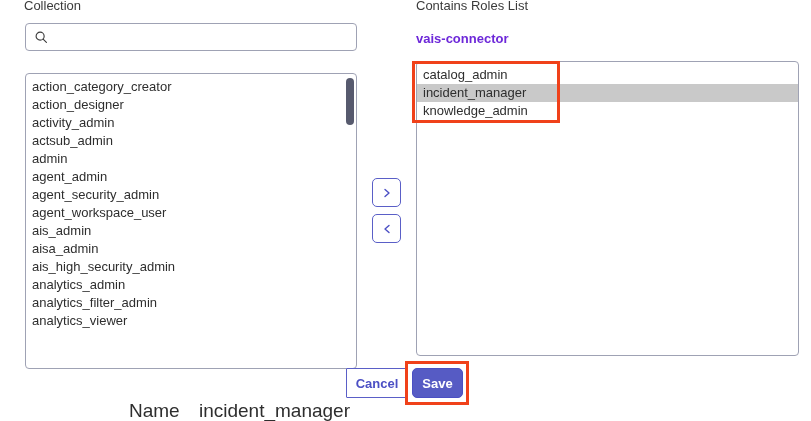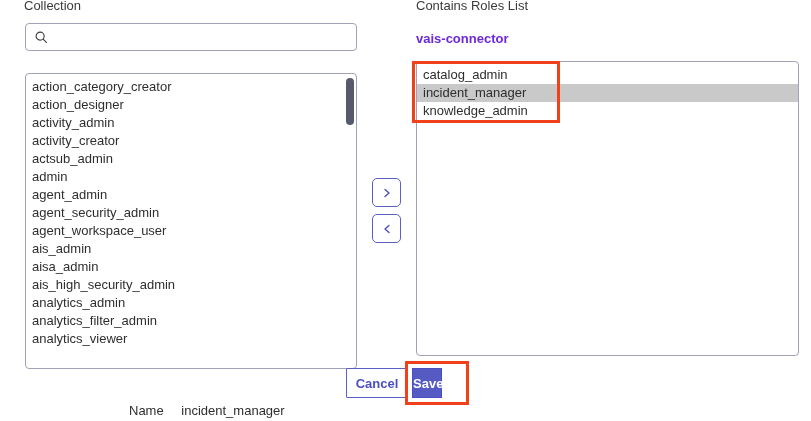--- a/index.html
+++ b/index.html
@@ -172,40 +172,40 @@
     font-size: 13px;
     font-weight: bold;
     cursor: pointer;
     font-family: "Liberation Sans", sans-serif;
     padding: 0;
   }
   #btn-save {
     position: absolute;
     left: 412px;
     top: 368px;
-    width: 30px;
+    width: 51px;
     height: 30px;
     box-sizing: border-box;
     border: 1px solid #4b4fc4;
-    border-radius: 0;
+    border-radius: 5px;
     background: #565bc4;
     color: #ffffff;
     font-size: 13px;
     font-weight: bold;
     cursor: pointer;
     font-family: "Liberation Sans", sans-serif;
     padding: 0;
   }
 
   
   #name-row {
     position: absolute;
     left: 129px;
     top: 403px;
-    font-size: 13px;
+    font-size: 19px;
     line-height: 16px;
     white-space: nowrap;
     color: #2e2e2e;
     text-align: right;
   }
   #name-row .name-key { margin-right: 14px; }
 
   
   .annotation {
     position: absolute;
@@ -231,21 +231,20 @@
       </svg>
     </span>
     <input id="search-input" type="text" placeholder="" style="">
   </div>
 
   <div class="listbox" id="collection-listbox">
     <div class="list-scroll" id="collection-list">
         <div class="list-item">action_category_creator</div>
         <div class="list-item">action_designer</div>
         <div class="list-item">activity_admin</div>
-        <div class="list-item">activity_creator</div>
         <div class="list-item">actsub_admin</div>
         <div class="list-item">admin</div>
         <div class="list-item">agent_admin</div>
         <div class="list-item">agent_security_admin</div>
         <div class="list-item">agent_workspace_user</div>
         <div class="list-item">ais_admin</div>
         <div class="list-item">aisa_admin</div>
         <div class="list-item">ais_high_security_admin</div>
         <div class="list-item">analytics_admin</div>
         <div class="list-item">analytics_filter_admin</div>

